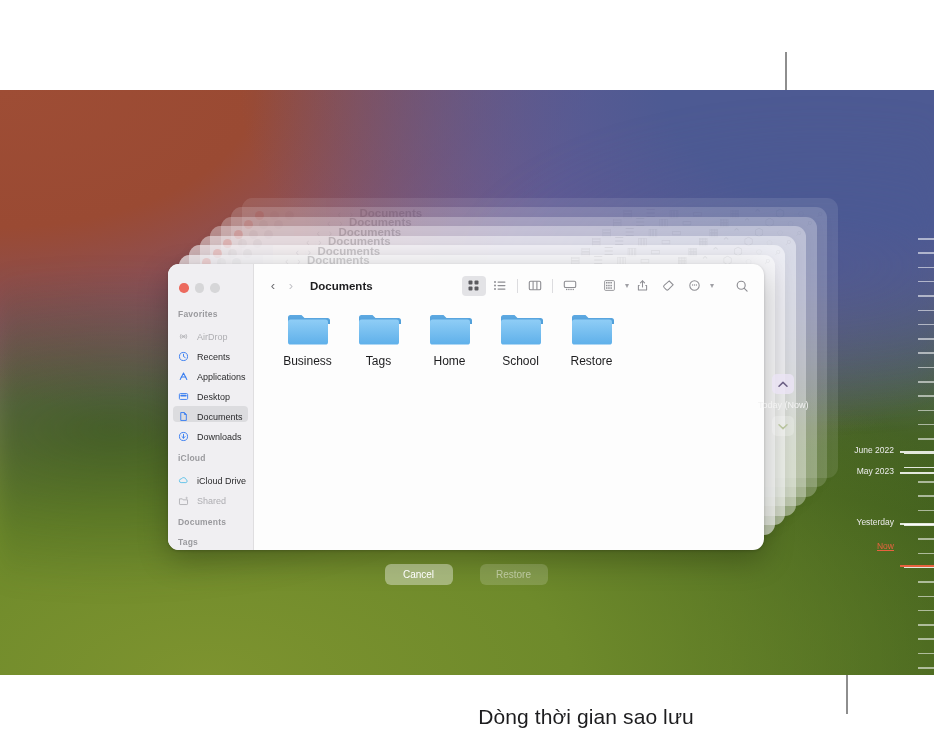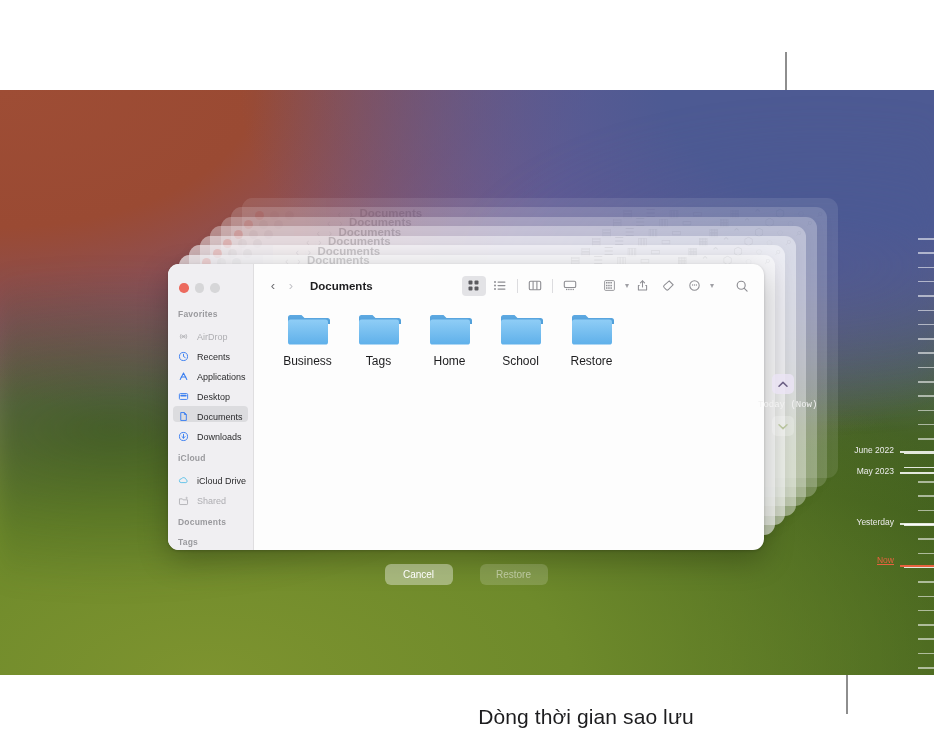--- a/index.html
+++ b/index.html
@@ -156,21 +156,21 @@
 
   
   #nav-arrows { position: absolute; left: 772px; top: 374px; width: 60px; }
   .arrow-btn {
     width: 22px; height: 20px; border-radius: 5px;
     display: flex; align-items: center; justify-content: center;
   }
   .arrow-up   { background: rgba(236,228,246,.78); color:#6b5f84; }
   .arrow-down { background: rgba(255,255,255,.22); color:#b9c49f; }
   #today-lbl {
-    font-size: 9px; color:#f2f2f2; margin: 6px 0 6px -14px; white-space: nowrap; font-family: Liberation Mono, monospace;
+    font-size: 9px; color:#f2f2f2; margin: 6px 0 6px -14px; white-space: nowrap;
   }
 
   
   #timeline { position: absolute; left: 840px; top: 90px; width: 94px; height: 698px; }
   .tick { position: absolute; right: 0; height: 1.5px; background: rgba(255,255,255,.55); }
   .tick.major { background: rgba(255,255,255,.85); }
   .tick.now { background: #e8623f; }
   .tl-label {
     position: absolute; right: 40px; font-size: 8.5px;
     color: #ececec; white-space: nowrap; text-align: right;
@@ -690,16 +690,16 @@
       <div class="tick" style="top: 548.4px; width: 16px;"></div>
       <div class="tick" style="top: 562.7px; width: 16px;"></div>
       <div class="tick" style="top: 577px; width: 16px;"></div>
       <div class="tick major" style="top: 361px; width: 34px; height: 1.5px;"></div>
       <div class="tl-label" style="top: 355px;">June 2022</div>
       <div class="tick major" style="top: 382px; width: 34px; height: 1.5px;"></div>
       <div class="tl-label" style="top: 376px;">May 2023</div>
       <div class="tick major" style="top: 433px; width: 34px; height: 1.5px;"></div>
       <div class="tl-label" style="top: 427px; margin-left: 18px;">Yesterday</div>
       <div class="tick major now" style="top: 475px; width: 34px; height: 2px;"></div>
-      <div class="tl-label now" style="top: 465px; text-decoration: underline;">Now</div>
+      <div class="tl-label now" style="top: 451px; text-decoration: underline;">Now</div>
     </div>
 
 </div>
 
 </body></html>

